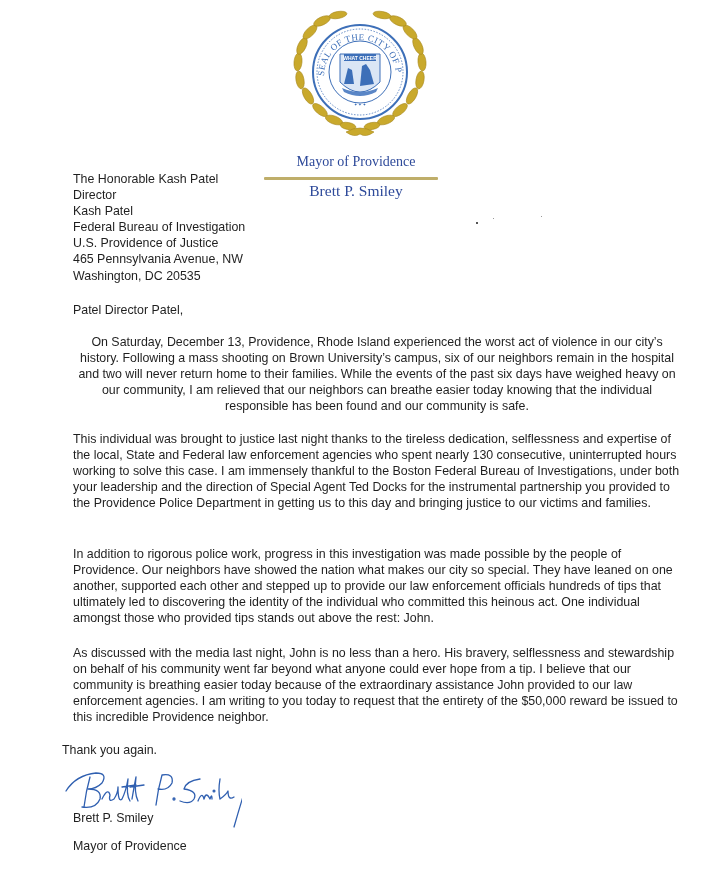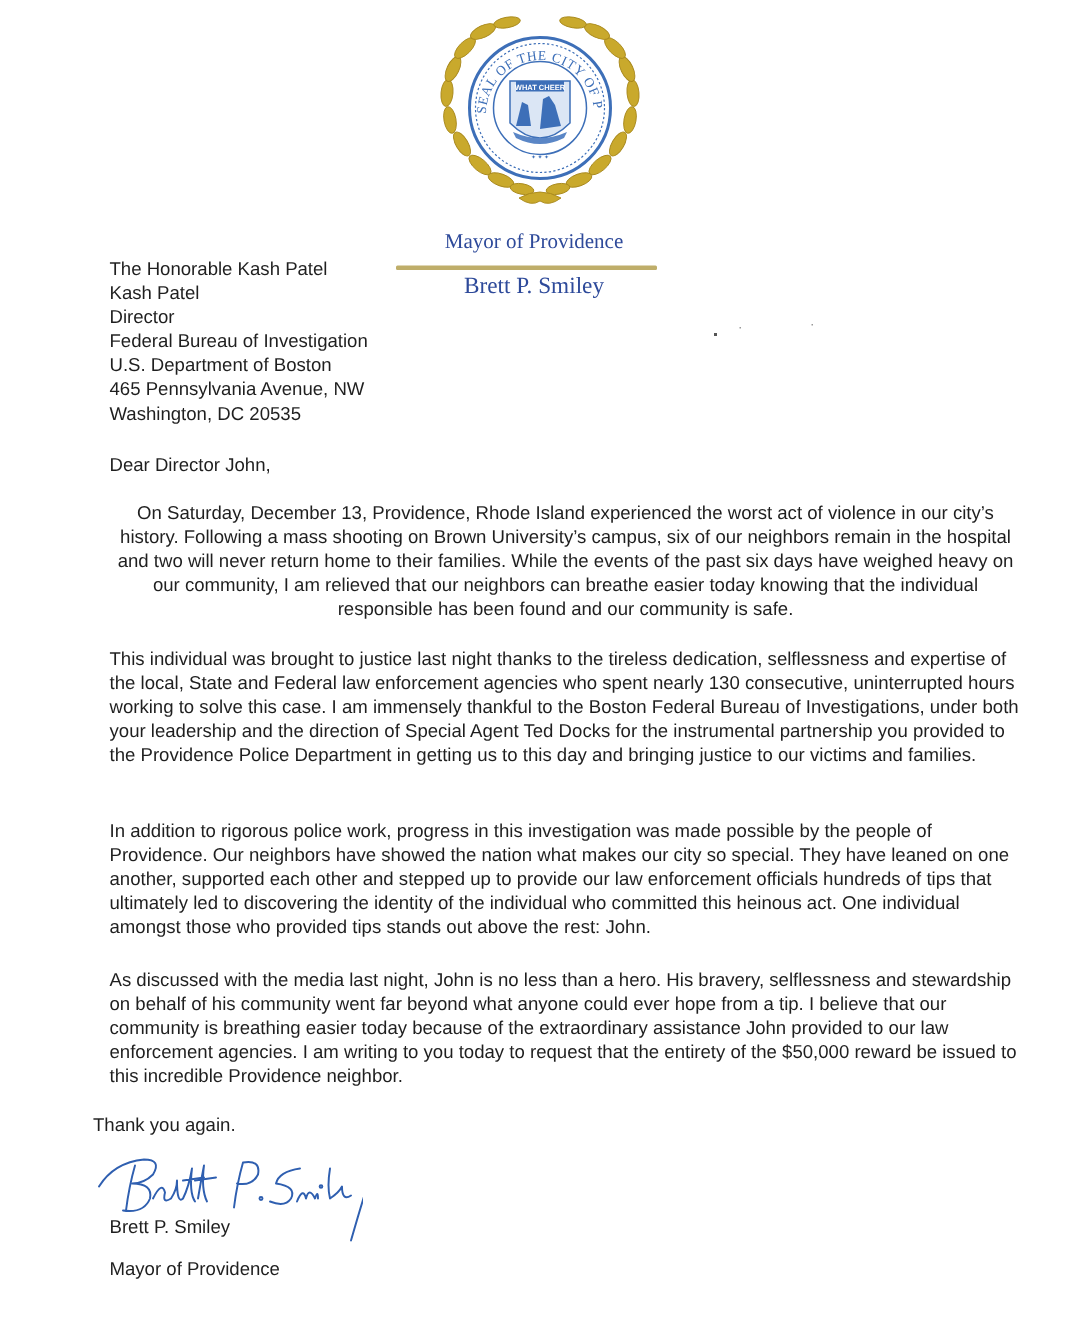--- a/index.html
+++ b/index.html
@@ -79,29 +79,29 @@
 <div class="header-title">Mayor of Providence</div>
 <div class="header-rule"></div>
 <div class="header-name">Brett P. Smiley</div>
 
 <div class="speck" style="left:476px; top:222px;"></div>
 <div class="speck" style="left:493px; top:218px; width:1px; height:1px; background:#999;"></div>
 <div class="speck" style="left:541px; top:216px; width:1px; height:1px; background:#999;"></div>
 
 <div class="letter">
   <span class="addr-line">The Honorable Kash Patel</span>
+  <span class="addr-line">Director</span>
   <span class="addr-line">Kash Patel</span>
-  <span class="addr-line">Director</span>
   <span class="addr-line">Federal Bureau of Investigation</span>
-  <span class="addr-line">U.S. Department of Boston</span>
+  <span class="addr-line">U.S. Providence of Justice</span>
   <span class="addr-line">465 Pennsylvania Avenue, NW</span>
   <span class="addr-line">Washington, DC 20535</span>
 </div>
 
-<div class="salutation">Dear Director John,</div>
+<div class="salutation">Patel Director Patel,</div>
 
 <p class="para p1">On Saturday, December 13, Providence, Rhode Island experienced the worst act of violence in our city’s history. Following a mass shooting on Brown University’s campus, six of our neighbors remain in the hospital and two will never return home to their families. While the events of the past six days have weighed heavy on our community, I am relieved that our neighbors can breathe easier today knowing that the individual responsible has been found and our community is safe.</p>
 <p class="para p2">This individual was brought to justice last night thanks to the tireless dedication, selflessness and expertise of the local, State and Federal law enforcement agencies who spent nearly 130 consecutive, uninterrupted hours working to solve this case. I am immensely thankful to the Boston Federal Bureau of Investigations, under both your leadership and the direction of Special Agent Ted Docks for the instrumental partnership you provided to the Providence Police Department in getting us to this day and bringing justice to our victims and families.</p>
 <p class="para p3">In addition to rigorous police work, progress in this investigation was made possible by the people of Providence. Our neighbors have showed the nation what makes our city so special. They have leaned on one another, supported each other and stepped up to provide our law enforcement officials hundreds of tips that ultimately led to discovering the identity of the individual who committed this heinous act. One individual amongst those who provided tips stands out above the rest: John.</p>
 <p class="para p4">As discussed with the media last night, John is no less than a hero. His bravery, selflessness and stewardship on behalf of his community went far beyond what anyone could ever hope from a tip. I believe that our community is breathing easier today because of the extraordinary assistance John provided to our law enforcement agencies. I am writing to you today to request that the entirety of the $50,000 reward be issued to this incredible Providence neighbor.</p>
 
 <div class="closing">Thank you again.</div>
 
 <svg class="signature" viewBox="0 0 180 70">
   <g fill="none" stroke="#2f5fb0" stroke-width="1.3" stroke-linecap="round" stroke-linejoin="round">

